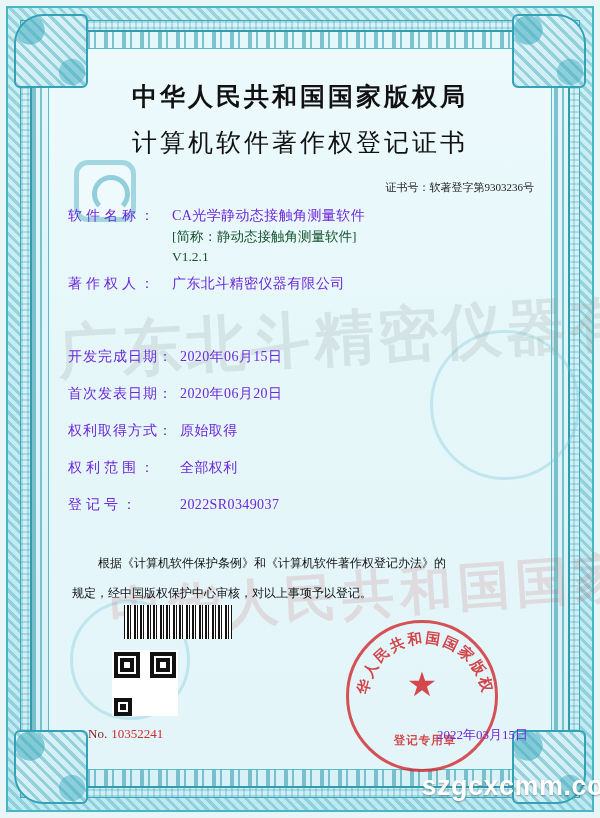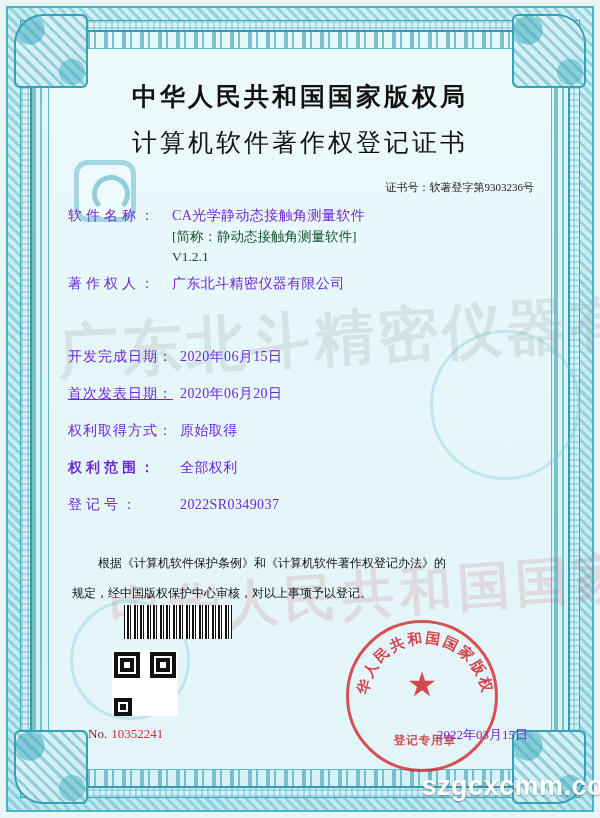--- a/index.html
+++ b/index.html
@@ -314,27 +314,27 @@
   <div class="sub-line" style="top:249px;">V1.2.1</div>
 
   <div class="field" style="top:275px;">
     <span class="flabel">著作权人：</span><span class="fvalue">广东北斗精密仪器有限公司</span>
   </div>
 
   <div class="field" style="top:348px;">
     <span class="flabel" style="width:112px; letter-spacing:1px;">开发完成日期：</span><span class="fvalue">2020年06月15日</span>
   </div>
   <div class="field" style="top:385px;">
-    <span class="flabel" style="width:112px; letter-spacing:1px;text-decoration:underline;">首次发表日期：</span><span class="fvalue">2020年06月20日</span>
+    <span class="flabel" style="width:112px; letter-spacing:1px;">首次发表日期：</span><span class="fvalue">2020年06月20日</span>
   </div>
   <div class="field" style="top:422px;">
     <span class="flabel" style="width:112px; letter-spacing:1px;">权利取得方式：</span><span class="fvalue">原始取得</span>
   </div>
   <div class="field" style="top:459px;">
-    <span class="flabel" style="width:112px; letter-spacing:4px;font-weight:bold;">权利范围：</span><span class="fvalue">全部权利</span>
+    <span class="flabel" style="width:112px; letter-spacing:4px;">权利范围：</span><span class="fvalue">全部权利</span>
   </div>
   <div class="field" style="top:496px;">
     <span class="flabel" style="width:112px; letter-spacing:4px;">登记号：</span><span class="fvalue">2022SR0349037</span>
   </div>
 
   <div class="para">
     <span class="indent"></span><span>根据《计算机软件保护条例》和《计算机软件著作权登记办法》的</span><br>
     <span>规定，经中国版权保护中心审核，对以上事项予以登记。</span>
   </div>
 

